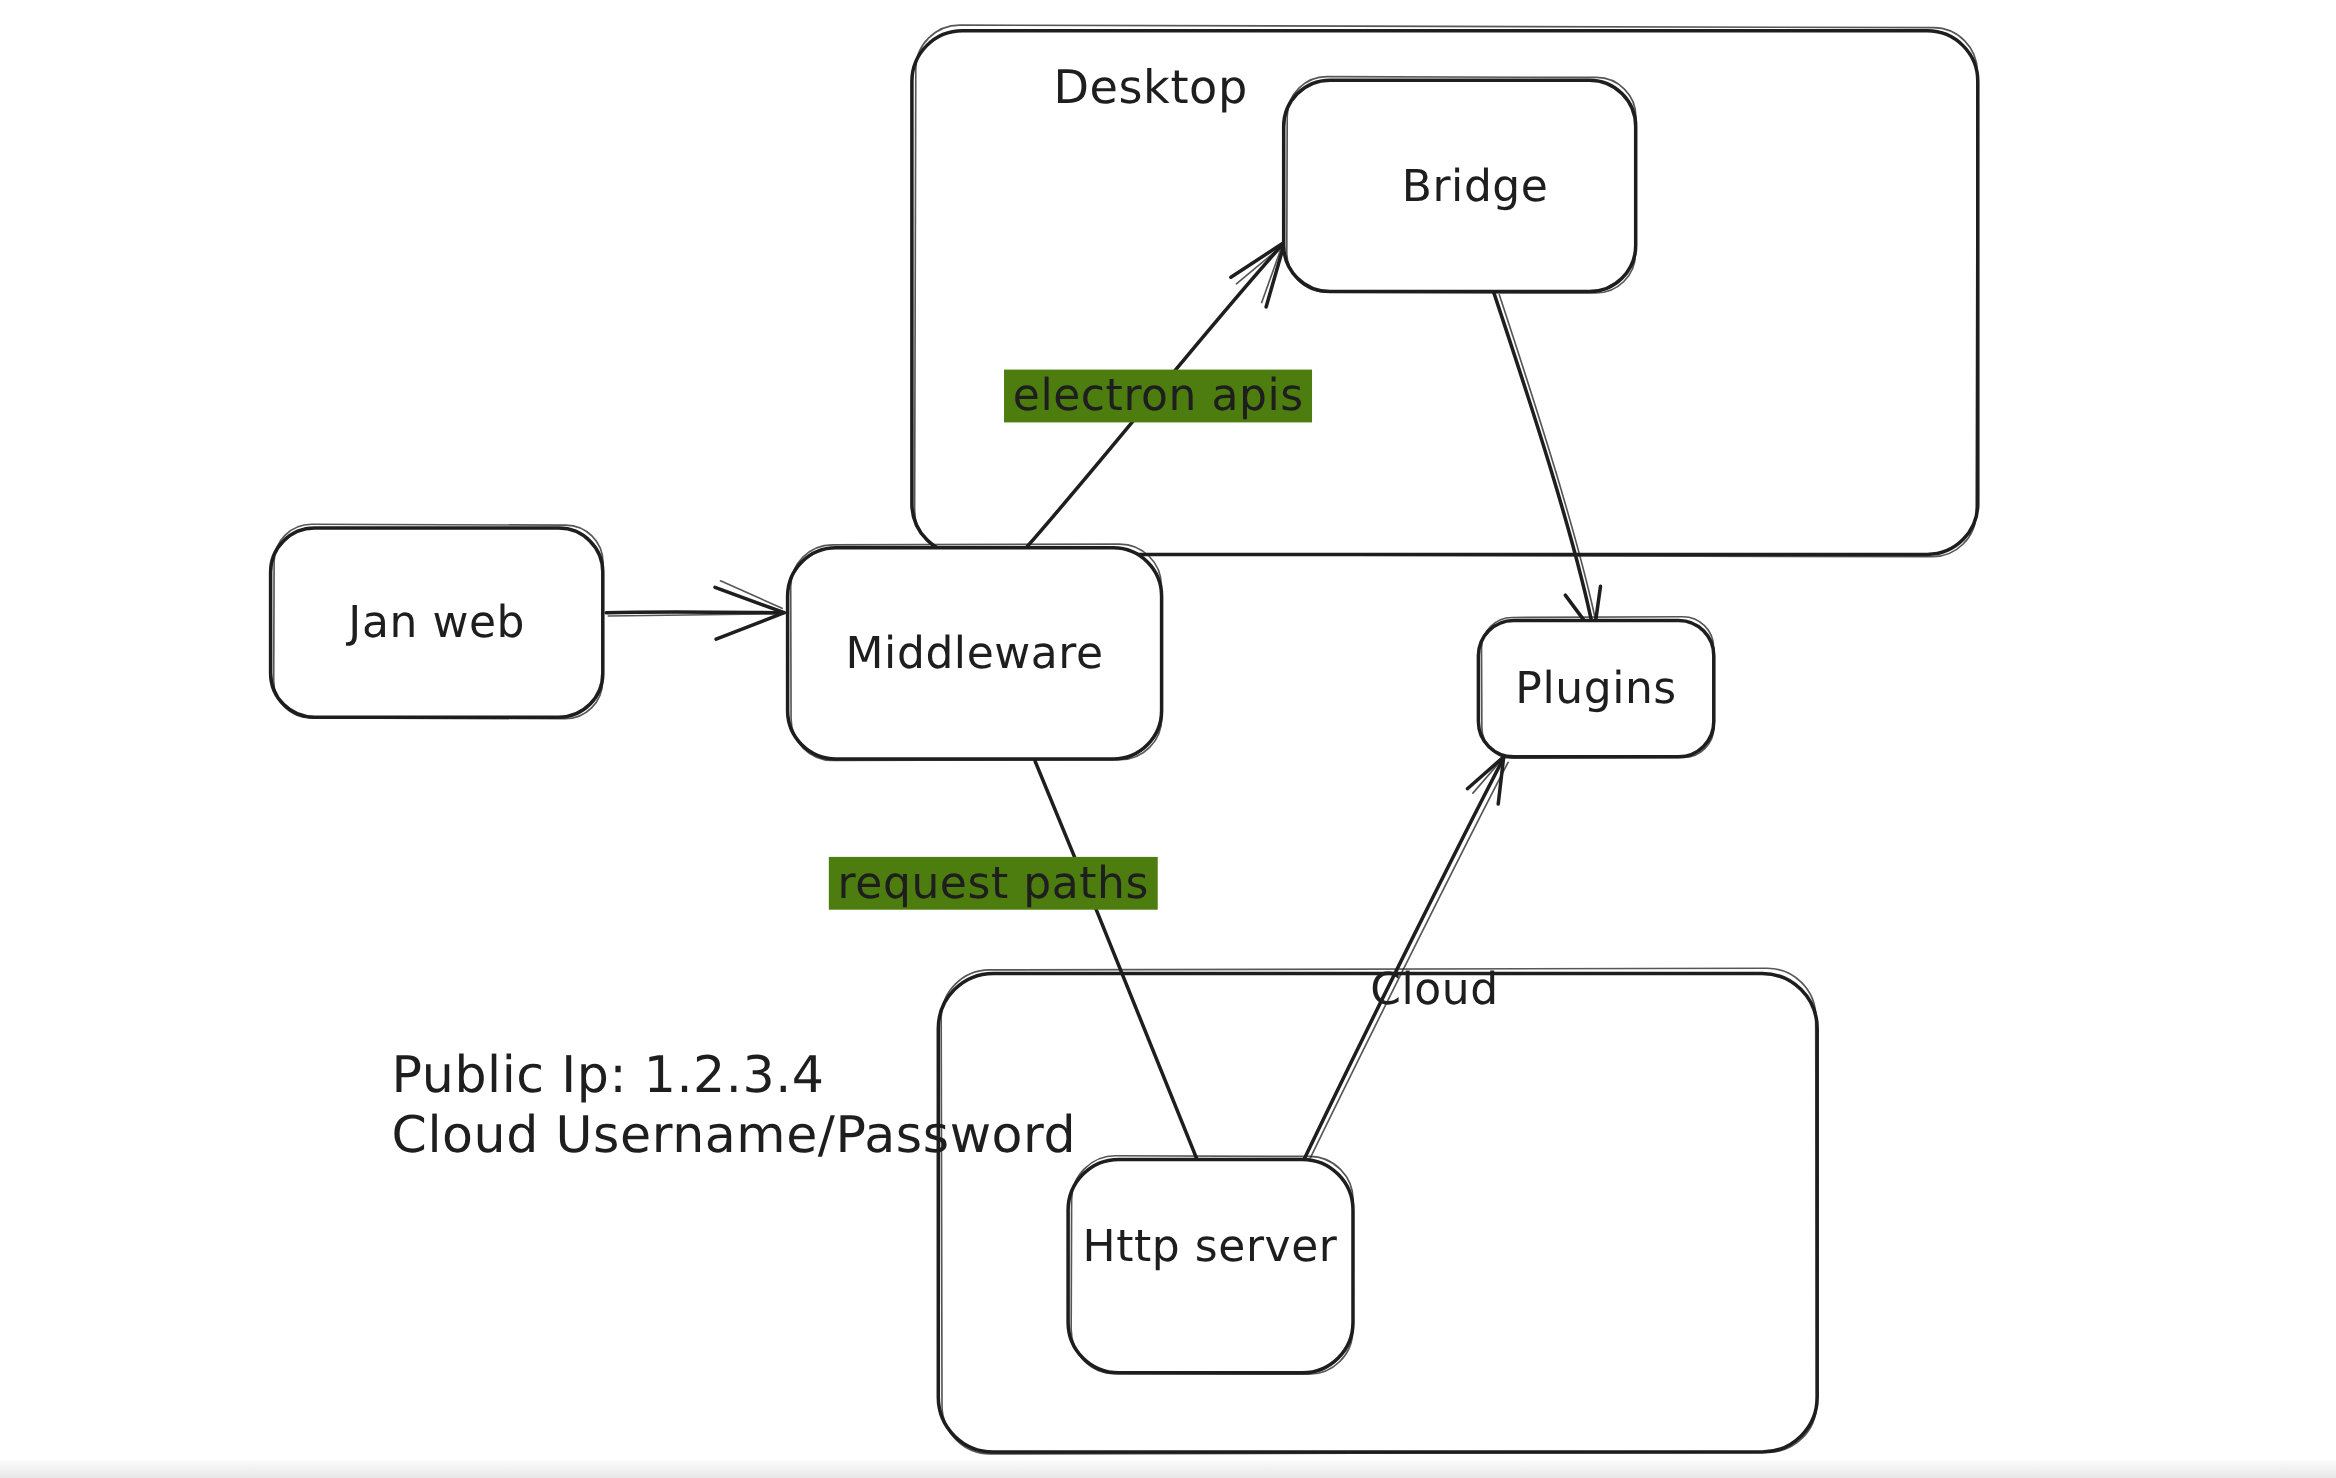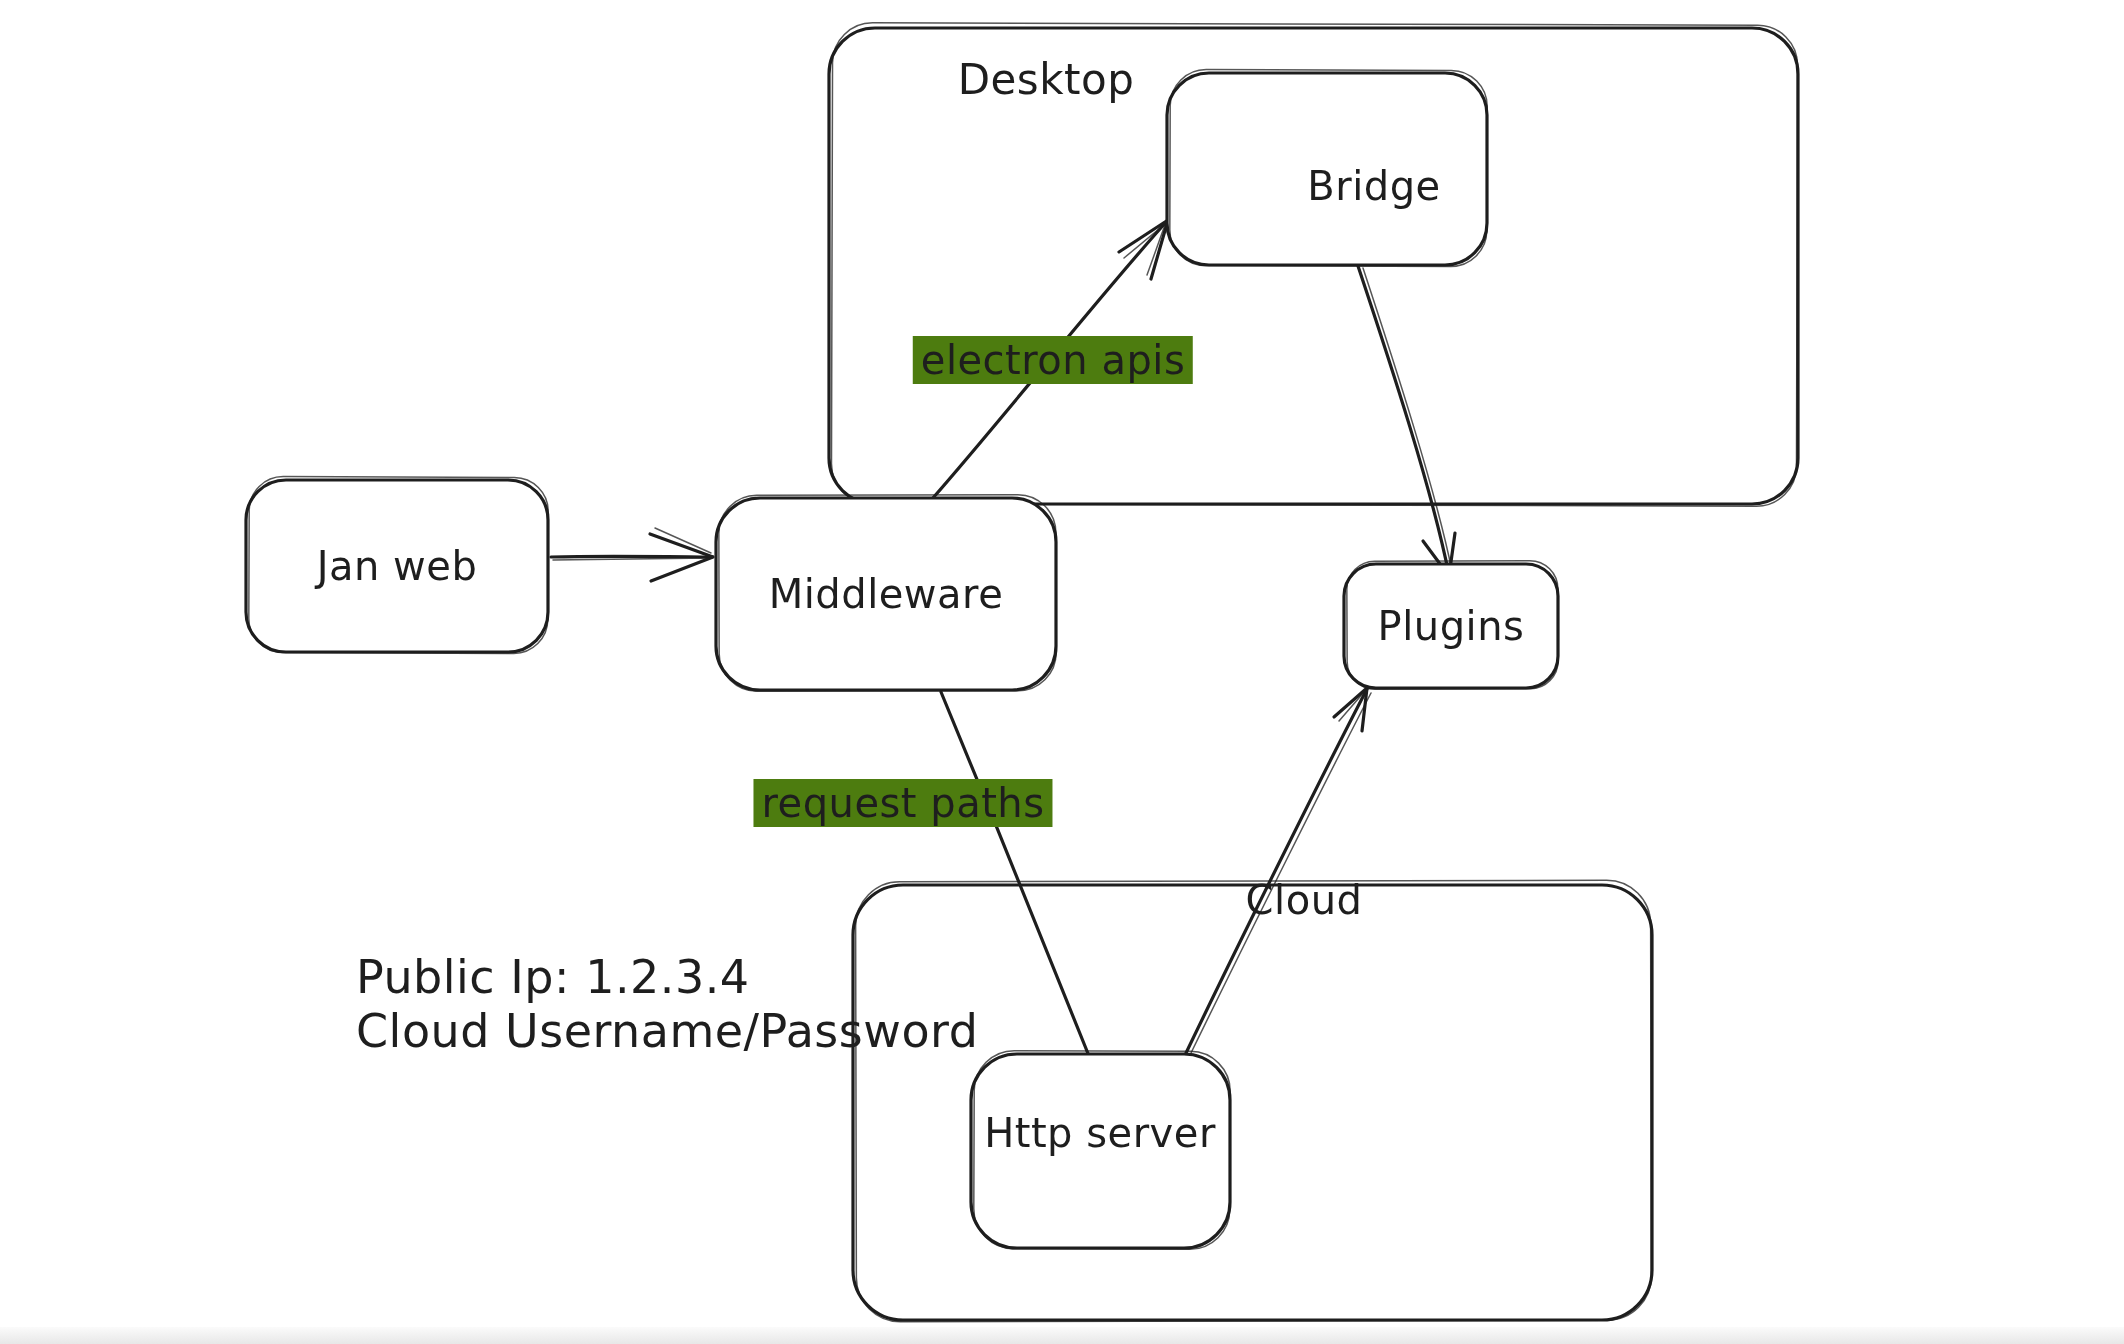--- a/index.html
+++ b/index.html
@@ -113,21 +113,21 @@
   </svg>
 
   <div class="lbl" style="left:1046px;top:79px;font-size:42px;">Desktop</div>
 
   <div class="lbl" style="left:1272px;top:900px;margin-left:32px;">Cloud</div>
 
   <div class="lbl" style="left:397px;top:566px;text-align:center;">Jan web</div>
 
   <div class="lbl" style="left:886px;top:594px;">Middleware</div>
 
-  <div class="lbl" style="left:1374px;top:170px;margin-top:16px;">Bridge</div>
+  <div class="lbl" style="left:1341px;top:170px;">Bridge</div>
 
   <div class="lbl" style="left:1451px;top:626px;">Plugins</div>
 
   <div class="lbl" style="left:1100px;top:1133px;text-align:center;">Http server</div>
 
   <div class="lbl edge-lbl" style="left:1053px;top:360px;">electron apis</div>
 
   <div class="lbl edge-lbl" style="left:903px;top:803px;">request paths</div>
 
   <div class="annot">

